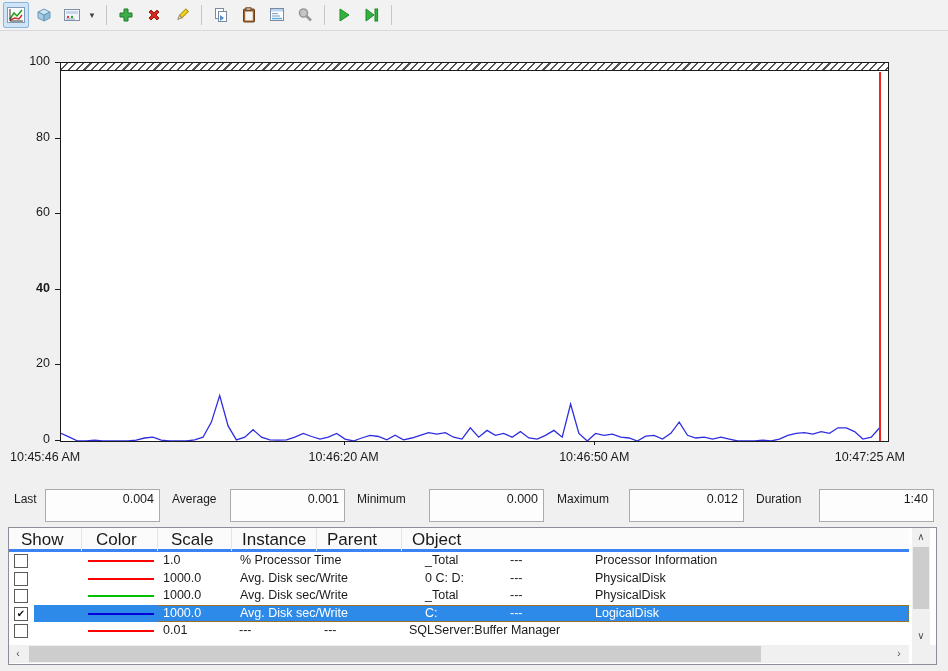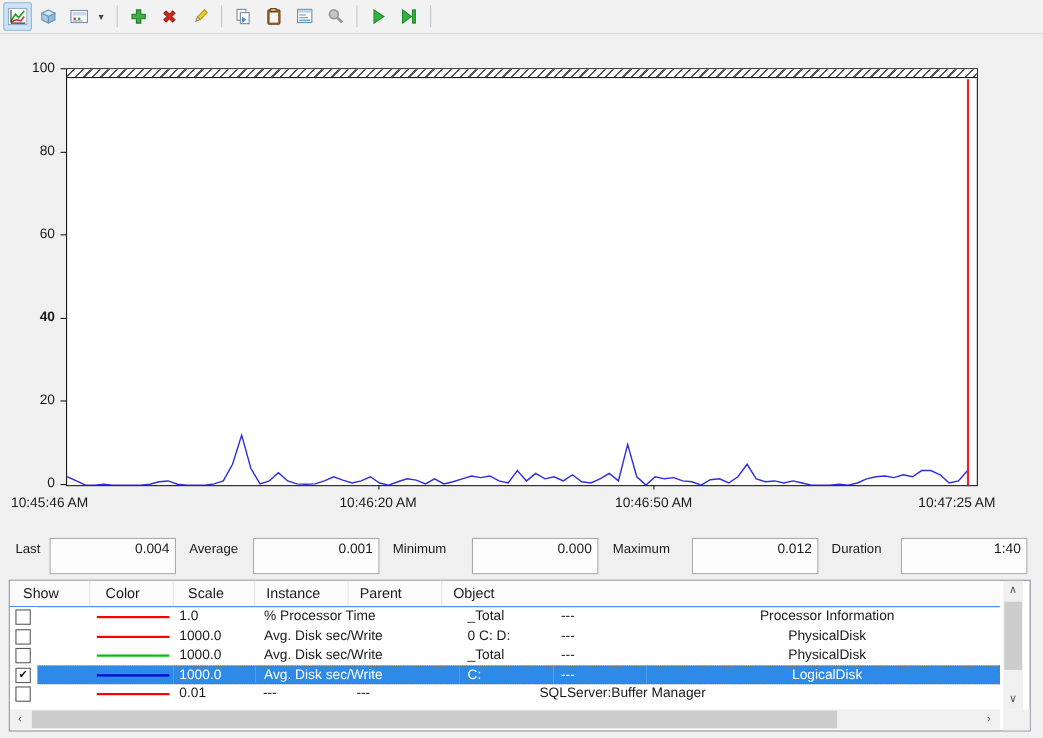--- a/index.html
+++ b/index.html
@@ -30,36 +30,36 @@
   .xlab{position:absolute;top:450px;font-size:12.5px;white-space:nowrap;color:#1a1a1a;}
 
   
   .stat-label{position:absolute;top:492px;font-size:12px;}
   .stat-box{position:absolute;top:489px;height:33px;width:115px;background:#fdfdfd;border:1px solid #ababab;
             font-size:12.5px;text-align:right;padding:2px 5px 0 0;box-sizing:border-box;}
 
   
   #ctable{position:absolute;left:8px;top:527px;width:929px;height:138px;background:#ffffff;
           border:1px solid #8b8e98;box-sizing:border-box;}
-  #thead{position:absolute;left:0;top:0;width:900px;height:24px;background:#fbfbfb;border-bottom:1px solid #3b82f6;
-         display:flex;font-size:13px;box-sizing:border-box;}
+  #thead{position:absolute;left:0;top:0;width:900px;height:24px;background:#fbfbfb;border-bottom:3px solid #3b82f6;
+         display:flex;font-size:17px;box-sizing:border-box;}
   .hcell{height:23px;line-height:23px;border-right:1px solid #e6e6e6;box-sizing:border-box;overflow:hidden;white-space:nowrap;}
   #tbody{position:absolute;left:0;top:24px;width:900px;}
   .trow{position:relative;height:17.5px;display:flex;font-size:12.5px;}
   .trow .cell{height:17.5px;line-height:17.5px;box-sizing:border-box;overflow:hidden;white-space:nowrap;}
   .cbcell{width:25px;background:#fff;position:relative;}
   .cbox{position:absolute;left:5px;top:2px;width:12px;height:12px;background:#fff;border:1px solid #5a5a5a;
         font-size:10px;line-height:12px;text-align:center;color:#111;}
   .colorcell{width:124px;position:relative;}
   .swatch{position:absolute;left:54px;top:8px;width:66px;height:2px;}
   .scalecell{width:74px;padding-left:5px;}
   .countercell{width:186px;padding-left:8px;}
   .instancecell{width:85px;padding-left:7px;}
   .parentcell{width:85px;padding-left:7px;}
-  .objectcell{width:321px;padding-left:7px;text-align:center;}
+  .objectcell{width:321px;padding-left:7px;}
   .trow.sel .cell:not(.cbcell){background:#2e8ae8;color:#ffffff;}
   .trow.sel{outline:1px dotted #9a6a20;outline-offset:-1px;}
 
   
   .sbar{position:absolute;background:#f0f0f0;}
   #vscroll{left:903px;top:0;width:18px;height:117px;}
   #hscroll{left:0px;top:117px;width:900px;height:18px;}
   .sarrow{position:absolute;color:#505050;font-size:10px;text-align:center;width:18px;height:17px;line-height:17px;}
   .sthumb{position:absolute;background:#cdcdcd;}
   #corner{position:absolute;left:903px;top:117px;width:24px;height:19px;background:#f0f0f0;}

